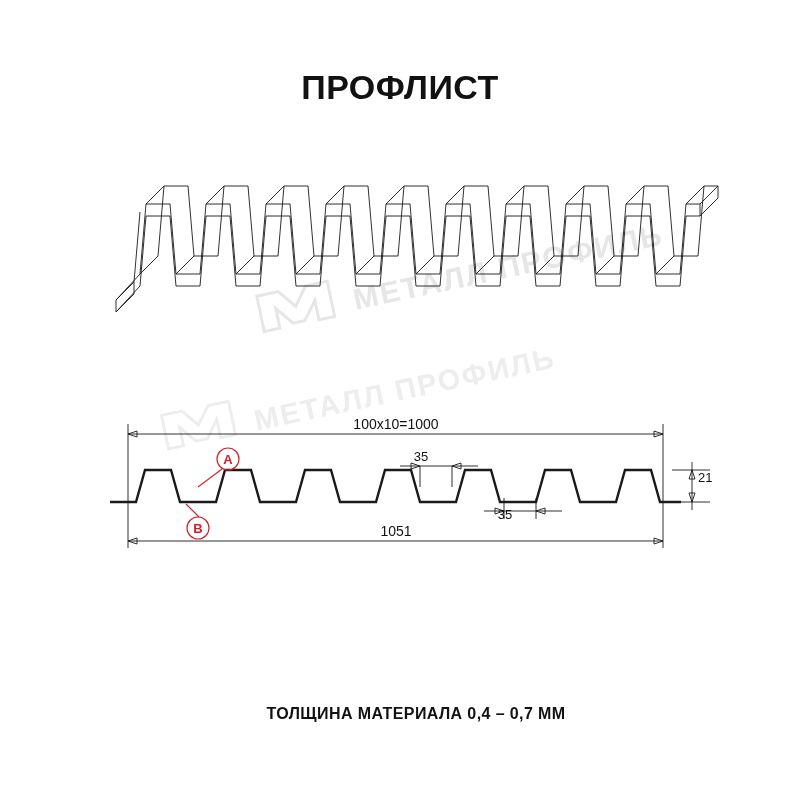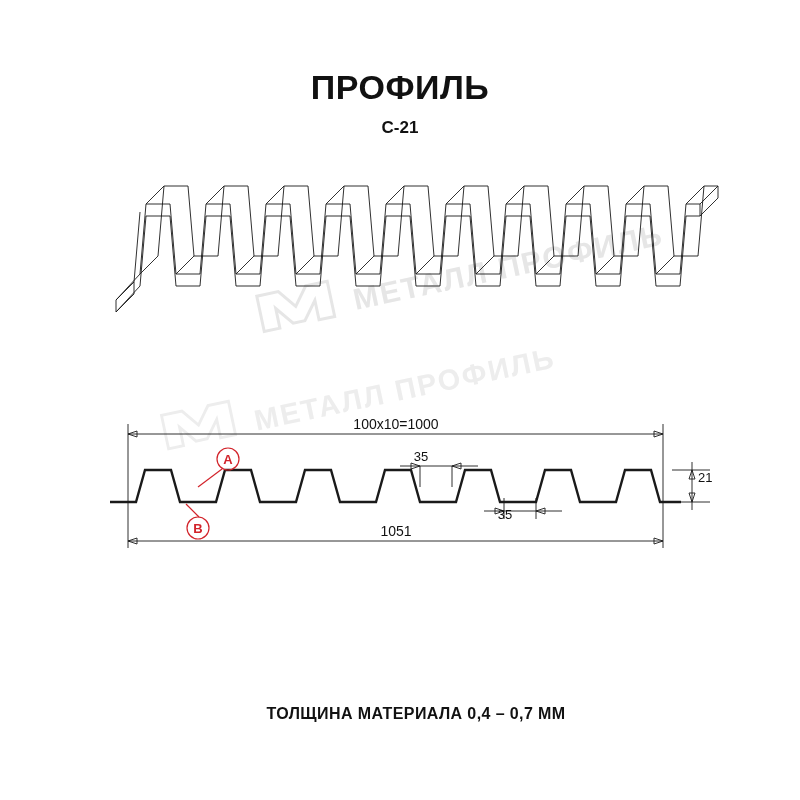--- a/index.html
+++ b/index.html
@@ -100,22 +100,21 @@
   }
   .dimtxt.big {
     font-size: 14px;
   }
 </style>
 </head>
 <body>
 
 <div id="stage">
 
-  <div class="title">ПРОФИЛЬ</div>
-  <div class="subtitle">С-21</div>
+  <div class="title">ПРОФЛИСТ</div>
 
   <svg class="layer" viewBox="0 0 800 800">
     <g transform="translate(270,320) rotate(-12)">
       <g transform="translate(-10,-42)">
         <path class="ln" style="stroke:#e6e6e6;stroke-width:3;fill:none" d="M2 52 L2 16 L24 16 L38 34 L52 16 L74 16 L74 52 L58 52 L58 32 L44 50 L32 50 L18 32 L18 52 Z"></path>
       </g>
       <text class="wm" x="86" y="8" font-size="30">МЕТАЛЛ ПРОФИЛЬ</text>
     </g>
     <g transform="translate(175,440) rotate(-12)">
       <g transform="translate(-10,-42) scale(0.95)">

